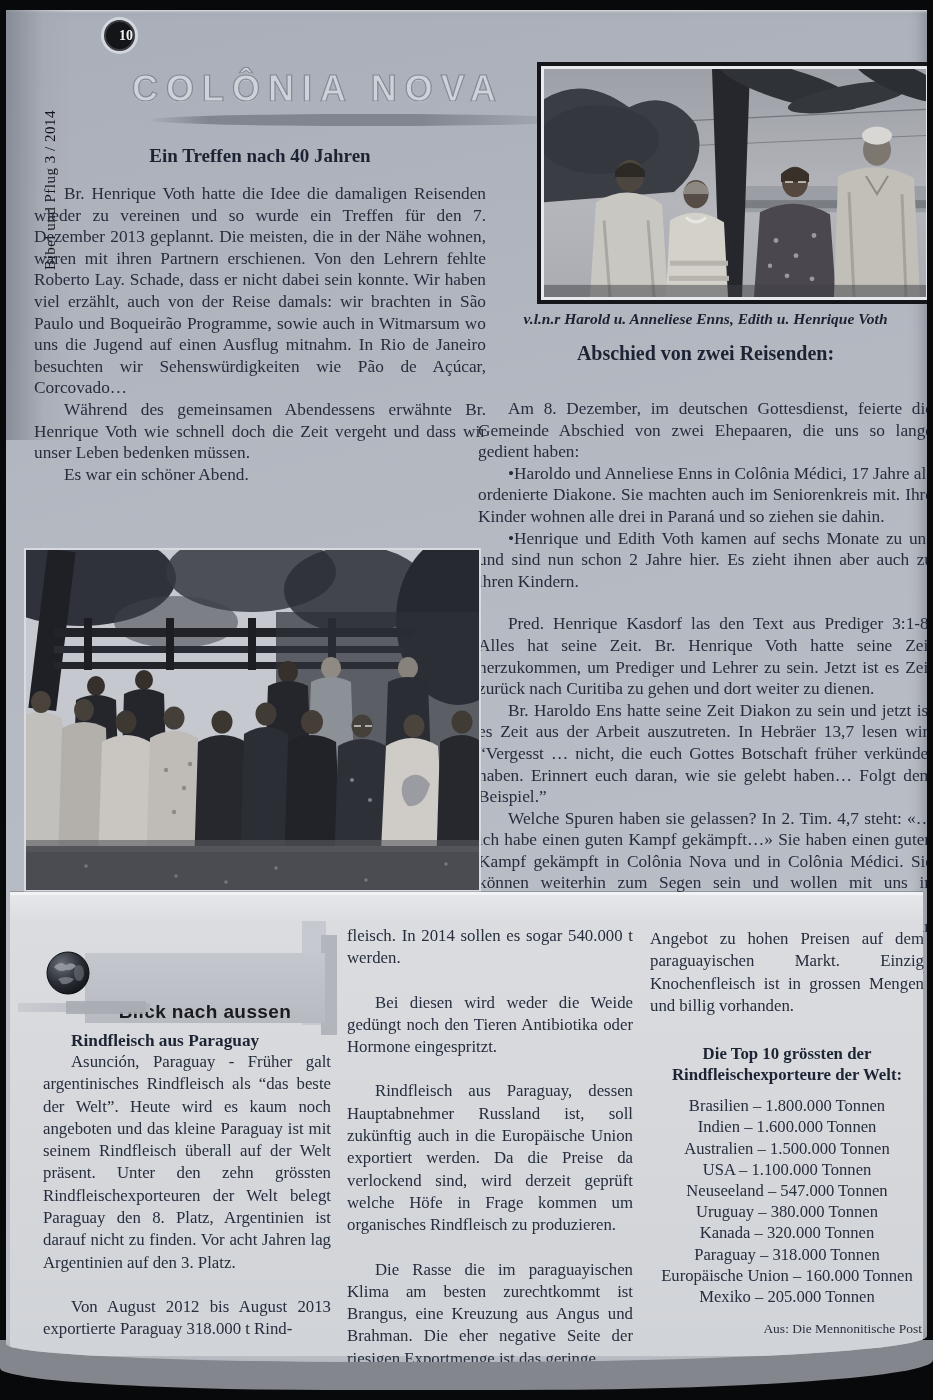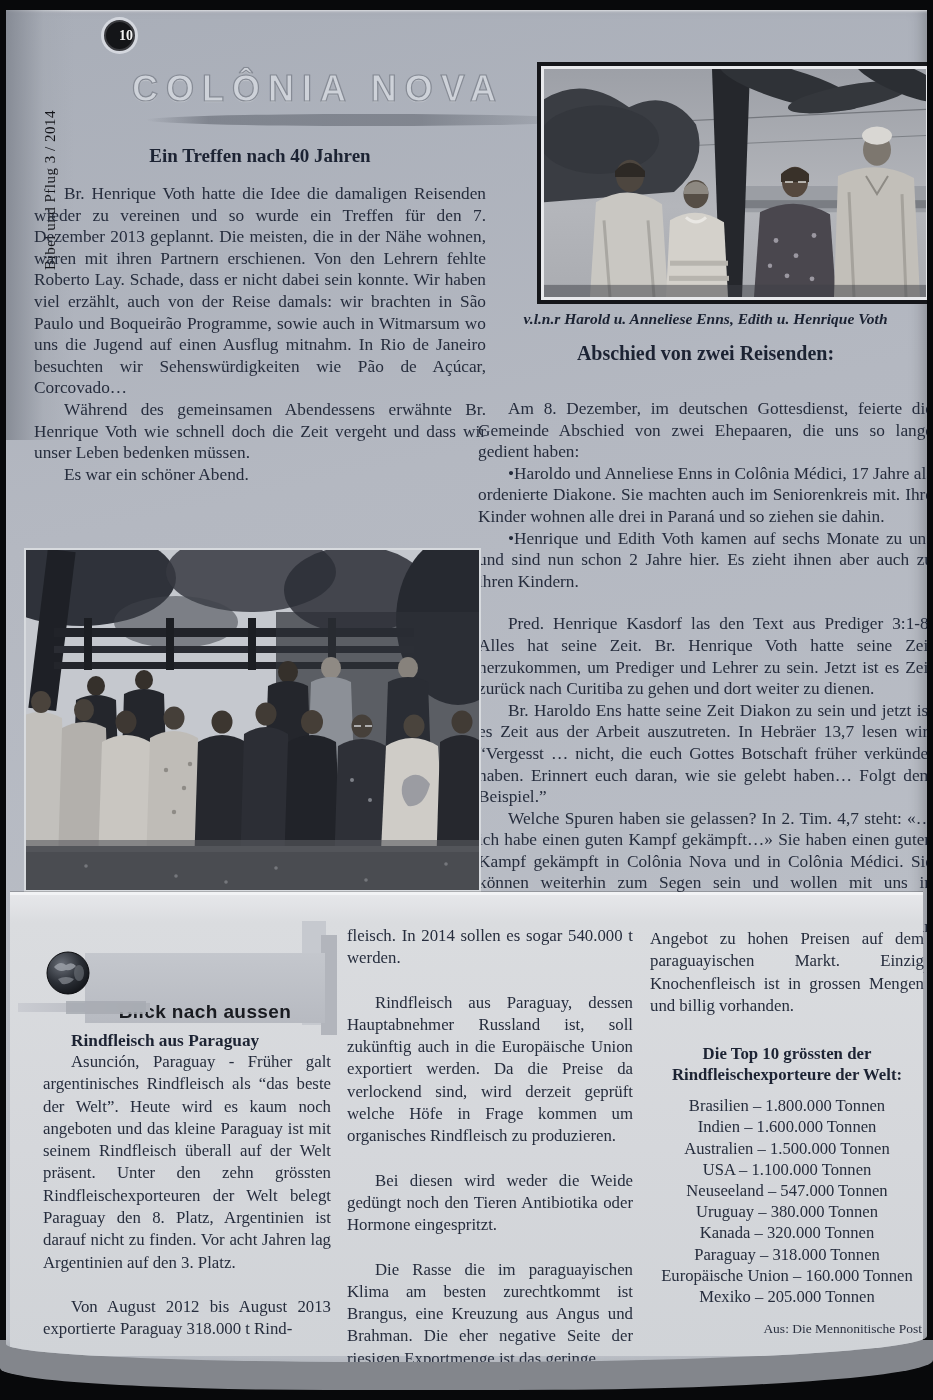--- a/index.html
+++ b/index.html
@@ -273,22 +273,22 @@
       </svg>
 
       <div class="bcol bcol-1">
         <h3 class="bheading">Rindfleisch aus Paraguay</h3>
         <p class="bpar">Asunción, Paraguay - Früher galt argentinisches Rindfleisch als “das beste der Welt”. Heute wird es kaum noch angeboten und das kleine Paraguay ist mit seinem Rindfleisch überall auf der Welt präsent. Unter den zehn grössten Rindfleischexporteuren der Welt belegt Paraguay den 8. Platz, Argentinien ist darauf nicht zu finden. Vor acht Jahren lag Argentinien auf den 3. Platz.</p>
         <p class="bpar gap">Von August 2012 bis August 2013 exportierte Paraguay 318.000 t Rind-</p>
       </div>
 
       <div class="bcol bcol-2">
         <p class="bpar" style="text-indent:0">fleisch. In 2014 sollen es sogar 540.000 t werden.</p>
+        <p class="bpar gap">Bei diesen wird weder die Weide gedüngt noch den Tieren Antibiotika oder Hormone eingespritzt.</p>
         <p class="bpar gap">Rindfleisch aus Paraguay, dessen Hauptabnehmer Russland ist, soll zukünftig auch in die Europäische Union exportiert werden. Da die Preise da verlockend sind, wird derzeit geprüft welche Höfe in Frage kommen um organisches Rindfleisch zu produzieren.</p>
-        <p class="bpar gap">Bei diesen wird weder die Weide gedüngt noch den Tieren Antibiotika oder Hormone eingespritzt.</p>
         <p class="bpar gap">Die Rasse die im paraguayischen Klima am besten zurechtkommt ist Brangus, eine Kreuzung aus Angus und Brahman. Die eher negative Seite der riesigen Exportmenge ist das geringe</p>
       </div>
 
       <div class="bcol bcol-3">
         <p class="bpar" style="text-indent:0">Angebot zu hohen Preisen auf dem paraguayischen Markt. Einzig Knochenfleisch ist in grossen Mengen und billig vorhanden.</p>
         <div class="top10-heading">Die Top 10 grössten der Rindfleischexporteure der Welt:</div>
         <div class="top10-entry">Brasilien – 1.800.000 Tonnen</div>
         <div class="top10-entry">Indien – 1.600.000 Tonnen</div>
         <div class="top10-entry">Australien – 1.500.000 Tonnen</div>
         <div class="top10-entry">USA – 1.100.000 Tonnen</div>

